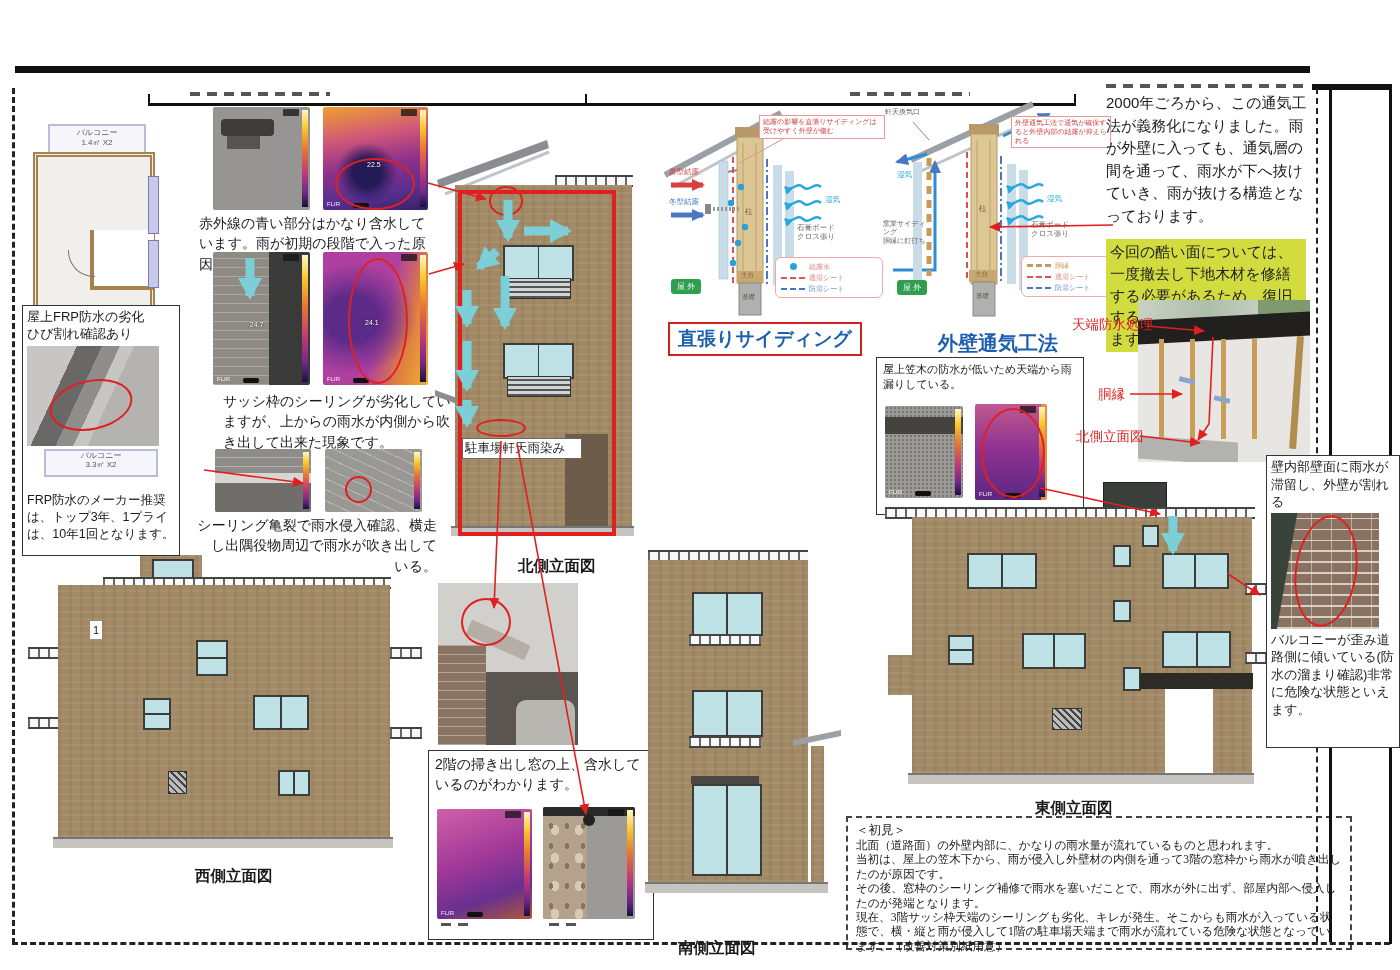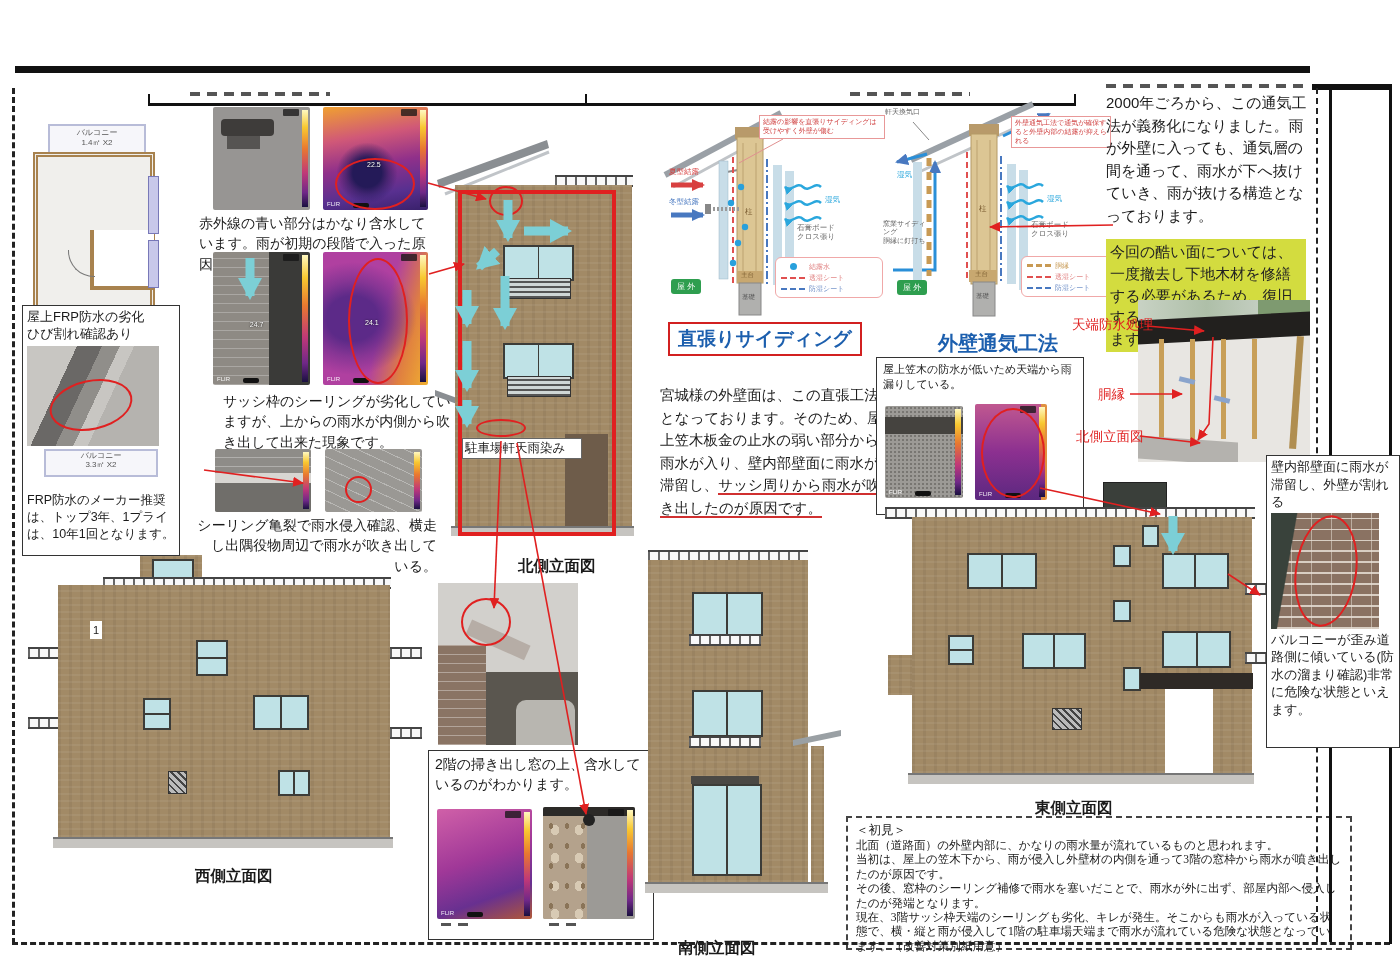--- a/index.html
+++ b/index.html
@@ -325,23 +325,20 @@
       <div class="lrow">
           <span class="sw" style="border-top:2.5px dashed #4878c0;"></span>
         <span style="color:#7090c8;">防湿シート</span>
         </div>
     </div>
   </div>
 
   <div class="abs center" style="left:668px;top:322px;width:190px;height:30px;border:2.5px solid #d22020;background:#fff;">
     <span class="bold" style="color:#1c5fae;font-size:19px;line-height:30px;">直張りサイディング</span>
   </div>
-  <div class="t" style="left:660px;top:362px;width:228px;font-size:14.5px;line-height:1.55;">
-    <span>宮城様の外壁面は、この直張工法となっております。そのため、屋上笠木板金の止水の弱い部分から雨水が入り、壁内部壁面に雨水が滞留し、</span><span style="border-bottom:2px solid #d03030;">サッシ周りから雨水が吹き出したのが原因です。</span>
-  </div>
 
   <div class="t bold" style="left:938px;top:330px;font-size:20px;color:#1c5fae;">外壁通気工法</div>
   <div class="box" style="left:876px;top:357px;width:194px;height:148px;padding:4px 6px;">
     <div style="font-size:11px;line-height:1.4;">屋上笠木の防水が低いため天端から雨漏りしている。</div>
     <div class="flir" style="left:8px;top:48px;width:78px;height:92px;background-color:#9c9a96;
          background-image:radial-gradient(#787672 1px,transparent 1px);background-size:4px 4px;">
       <div class="abs" style="left:0;top:12%;width:100%;height:18%;background:#45433f;"></div>
       <div class="scale"></div>
       <div class="fl">FLIR</div>
       <div class="pill"></div>

